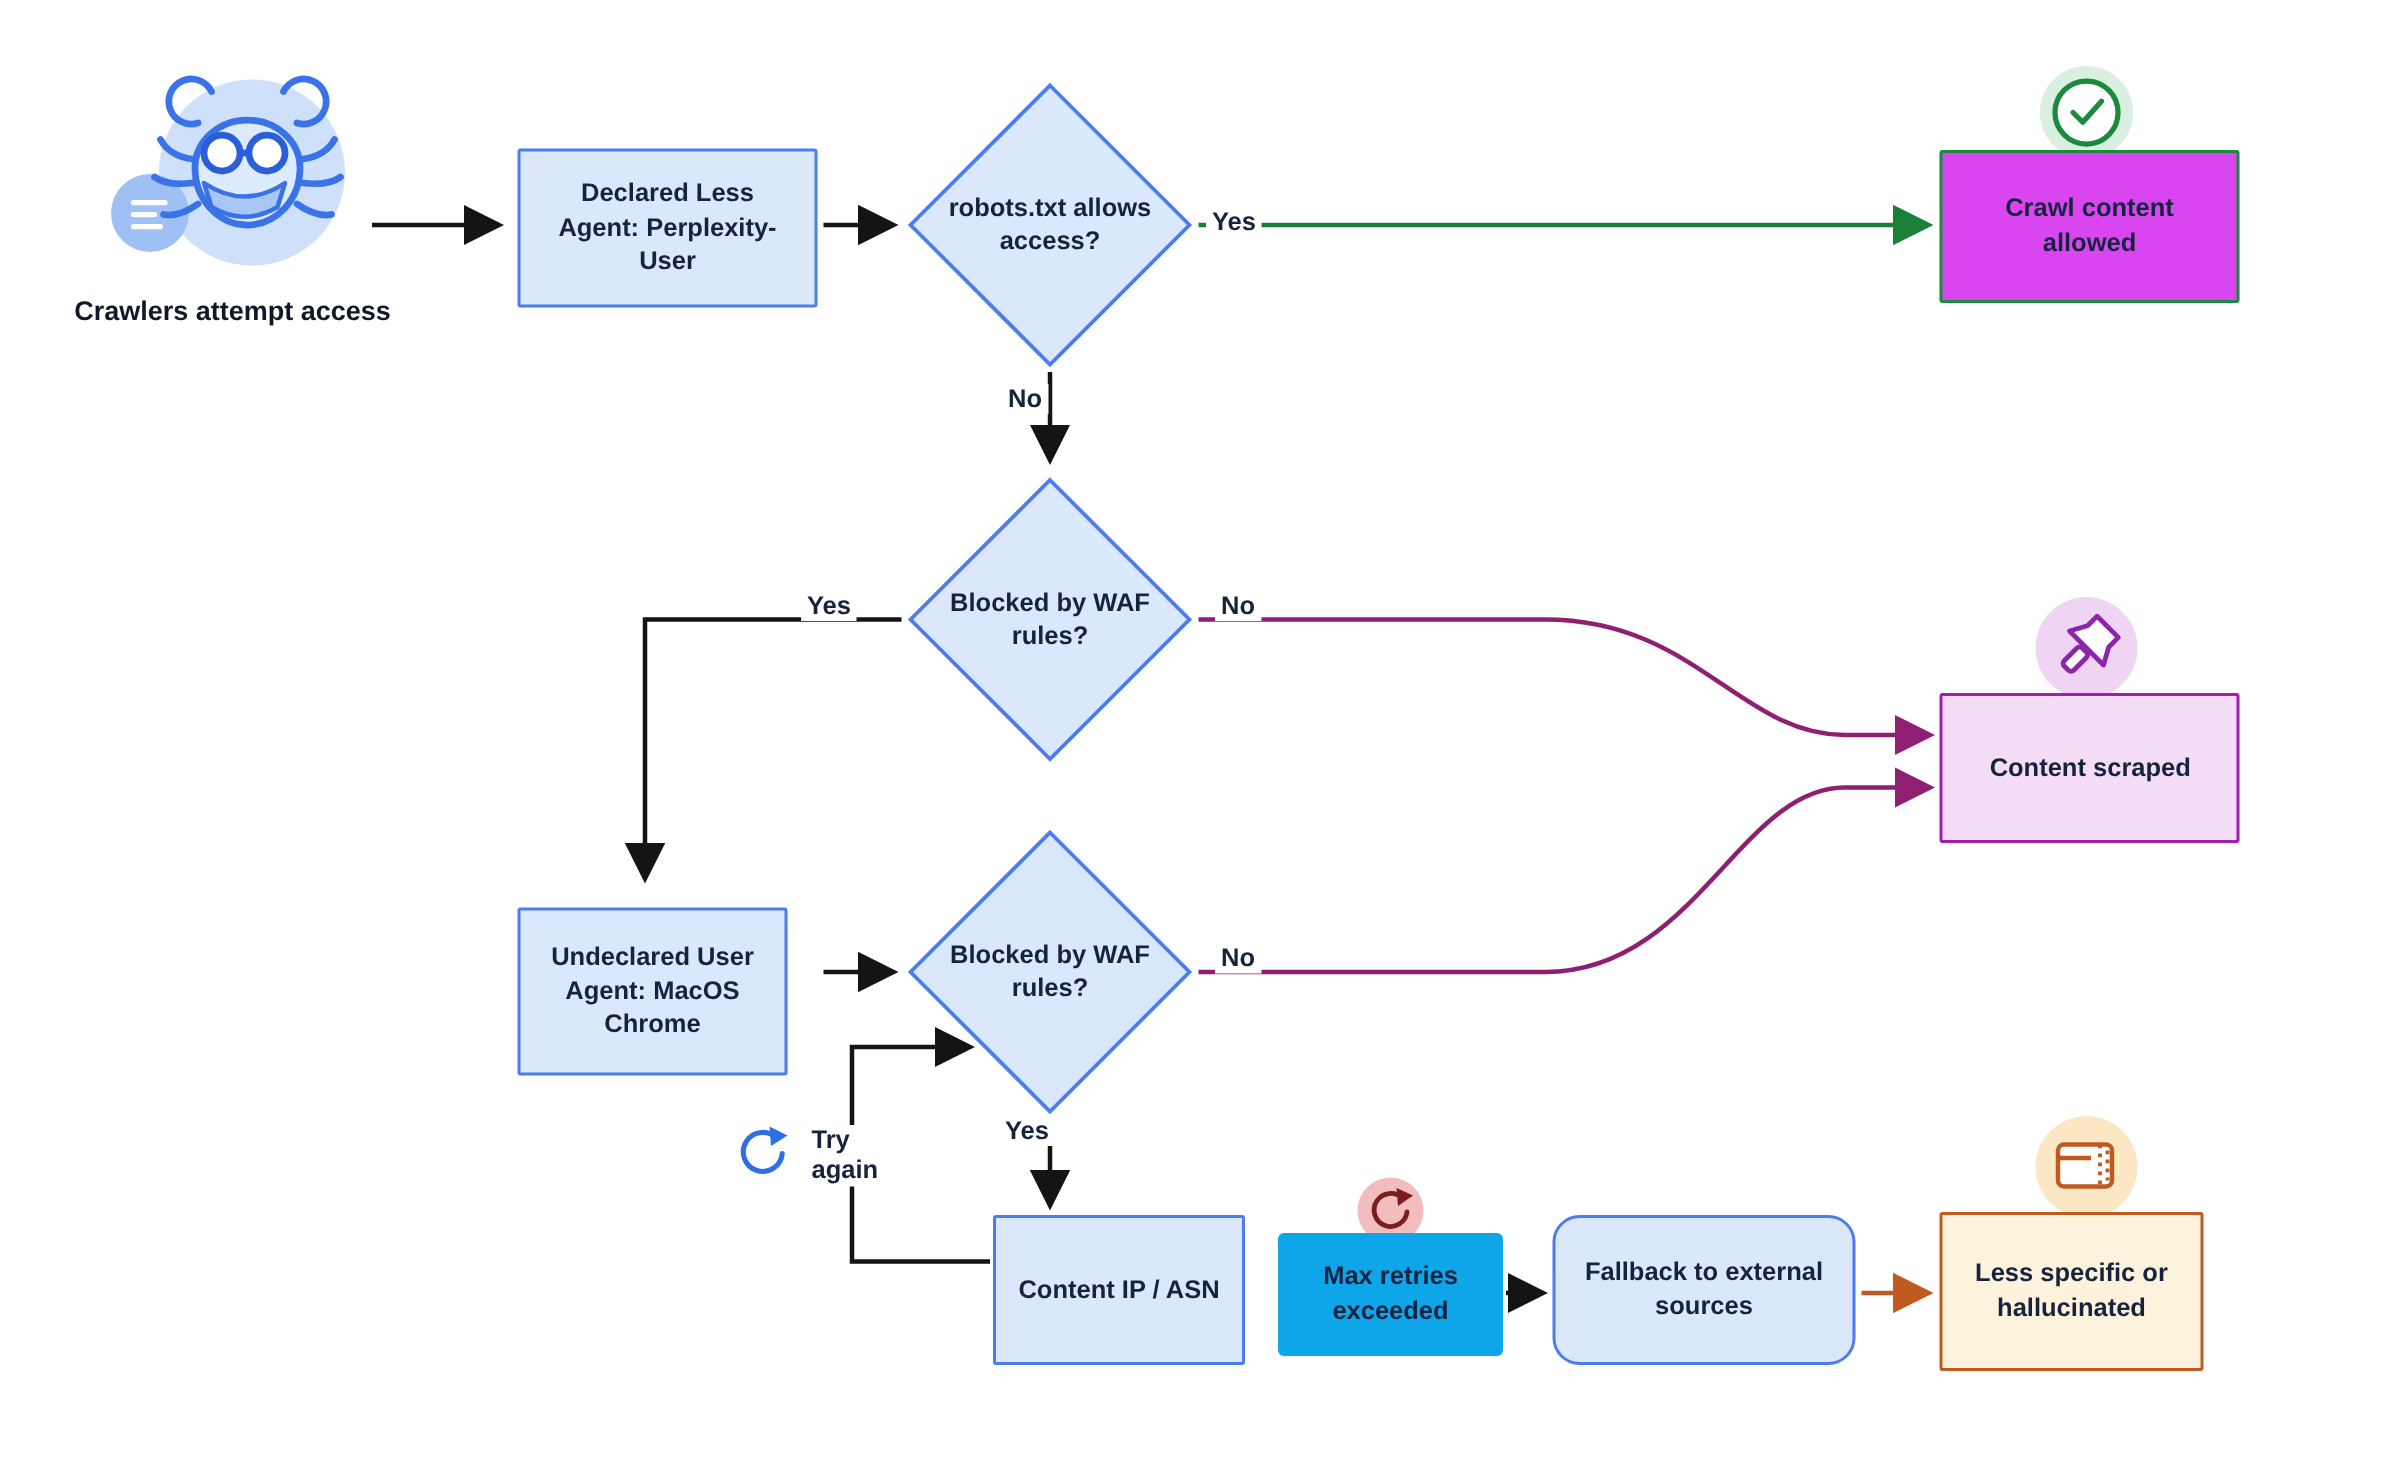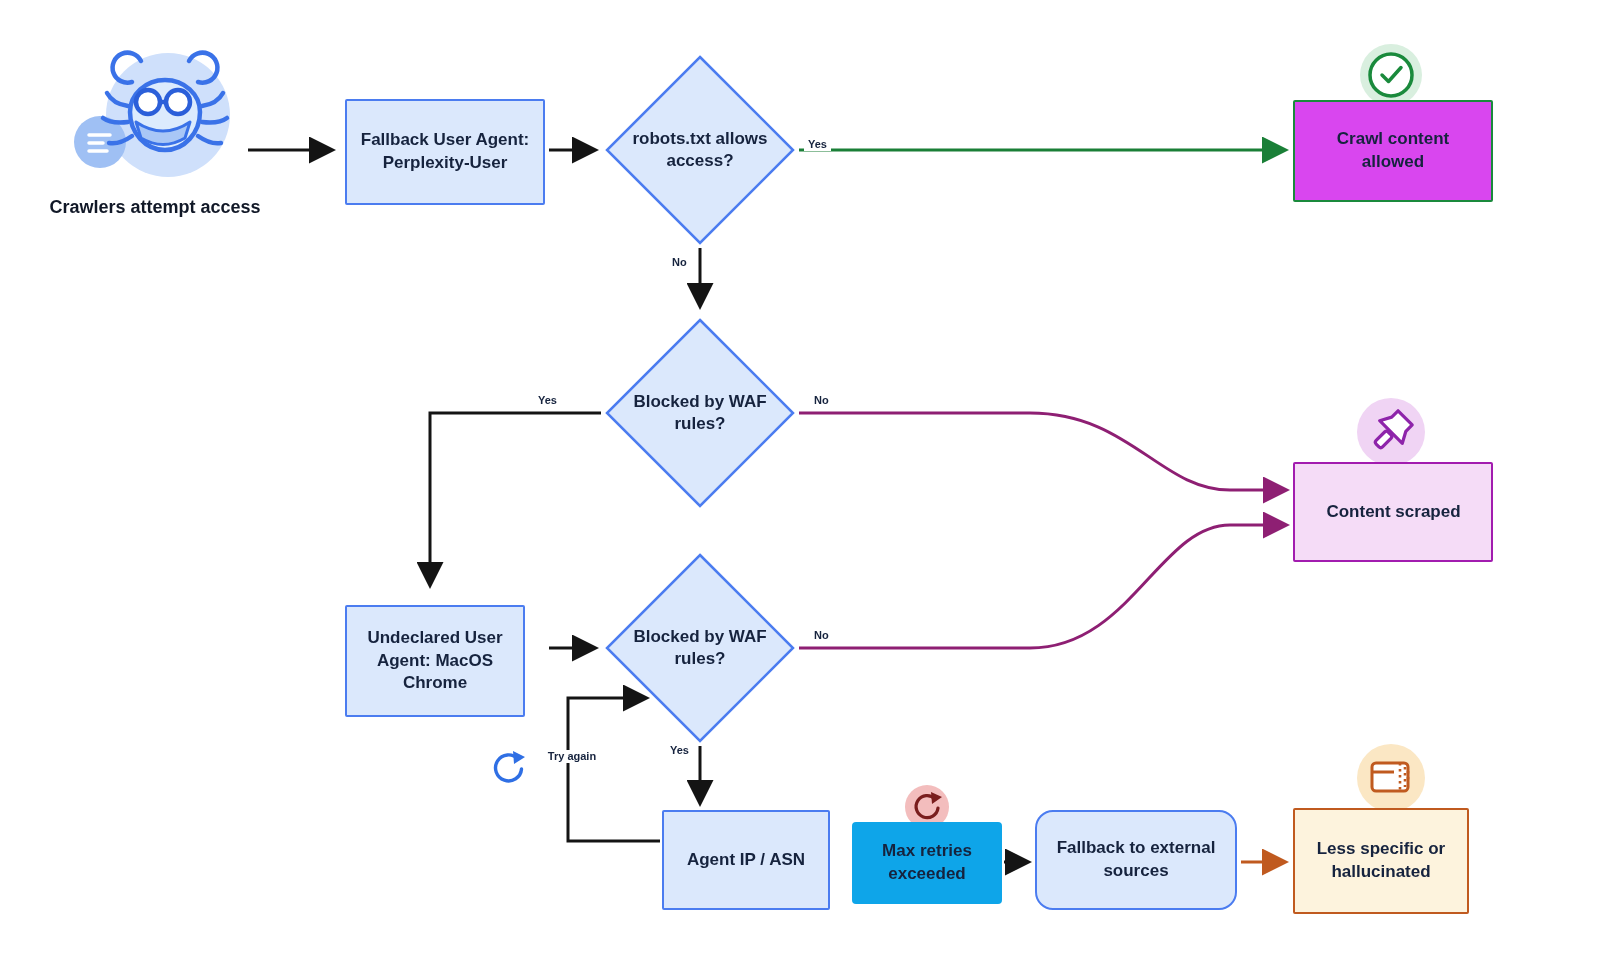--- a/index.html
+++ b/index.html
@@ -16,22 +16,22 @@
   .blue   {background:#dbe8fc;border:2.5px solid #4b7cf0;}
   .green  {background:#d946ef;border:2.5px solid #1a8a3c;}
   .purple {background:#f5dcf7;border:2.5px solid #a21caf;padding-left:13px;}
   .orange {background:#fdf3dd;border:2.5px solid #c05a1f;}
   .badge  {background:#0ea5e9;border:none;border-radius:4px;}
   .diamond-label{
     position:absolute;display:flex;align-items:center;justify-content:center;
     text-align:center;font-weight:700;font-size:17px;line-height:1.3;color:#16233e;
   }
   .edge-label{
-    position:absolute;font-weight:700;font-size:11px;color:#16233e;
-    background:#ffffff;padding:0 4px;line-height:1.2;text-align:center;
+    position:absolute;font-weight:700;font-size:17px;color:#16233e;
+    background:#ffffff;padding:0 4px;line-height:1.2;text-align:left;
   }
   .icon{position:absolute;}
   .caption{
     position:absolute;text-align:center;font-weight:700;font-size:18px;
     color:#111827;line-height:1.3;
   }
 </style>
 </head>
 <body>
 
@@ -134,35 +134,35 @@
   <div class="icon" style="left:904px;top:784px;width:46px;height:46px;">
     <svg viewBox="0 0 46 46" width="46" height="46">
       <circle cx="23" cy="23" r="22" fill="#f3bdbd"></circle>
       <path d="M31 15 a11 11 0 1 0 3 9" fill="none" stroke="#7a1d1d" stroke-width="3.2" stroke-linecap="round"></path>
       <polygon points="27,8 38,13 28,20" fill="#7a1d1d"></polygon>
     </svg>
   </div>
 
   <div class="caption" style="left:40px;top:196px;width:230px;">Crawlers attempt access</div>
 
-  <div class="node blue" style="left:345px;top:99px;width:200px;height:106px;">Fallback User Agent: Perplexity-User</div>
+  <div class="node blue" style="left:345px;top:99px;width:200px;height:106px;">Declared Less Agent: Perplexity-User</div>
 
   <div class="diamond-label" style="left:628px;top:100px;width:144px;height:100px;">robots.txt allows access?</div>
 
   <div class="node green" style="left:1293px;top:100px;width:200px;height:102px;">Crawl content allowed</div>
 
   <div class="diamond-label" style="left:618px;top:368px;width:164px;height:90px;">Blocked by WAF rules?</div>
 
   <div class="node purple" style="left:1293px;top:462px;width:200px;height:100px;">Content scraped</div>
 
   <div class="node blue" style="left:345px;top:592px;width:180px;height:112px;margin-top:13px;">Undeclared User Agent: MacOS Chrome</div>
 
   <div class="diamond-label" style="left:618px;top:603px;width:164px;height:90px;">Blocked by WAF rules?</div>
 
-  <div class="node blue" style="left:662px;top:810px;width:168px;height:100px;">Agent IP / ASN</div>
+  <div class="node blue" style="left:662px;top:810px;width:168px;height:100px;">Content IP / ASN</div>
 
   <div class="node badge" style="left:852px;top:822px;width:150px;height:82px;">Max retries exceeded</div>
 
   <div class="node blue" style="left:1035px;top:810px;width:202px;height:100px;border-radius:18px;">Fallback to external sources</div>
 
   <div class="node orange" style="left:1293px;top:808px;width:176px;height:106px;">Less specific or hallucinated</div>
 
   <div class="edge-label" style="left:804px;top:138px;">Yes</div>
 
   <div class="edge-label" style="left:668px;top:256px;">No</div>

